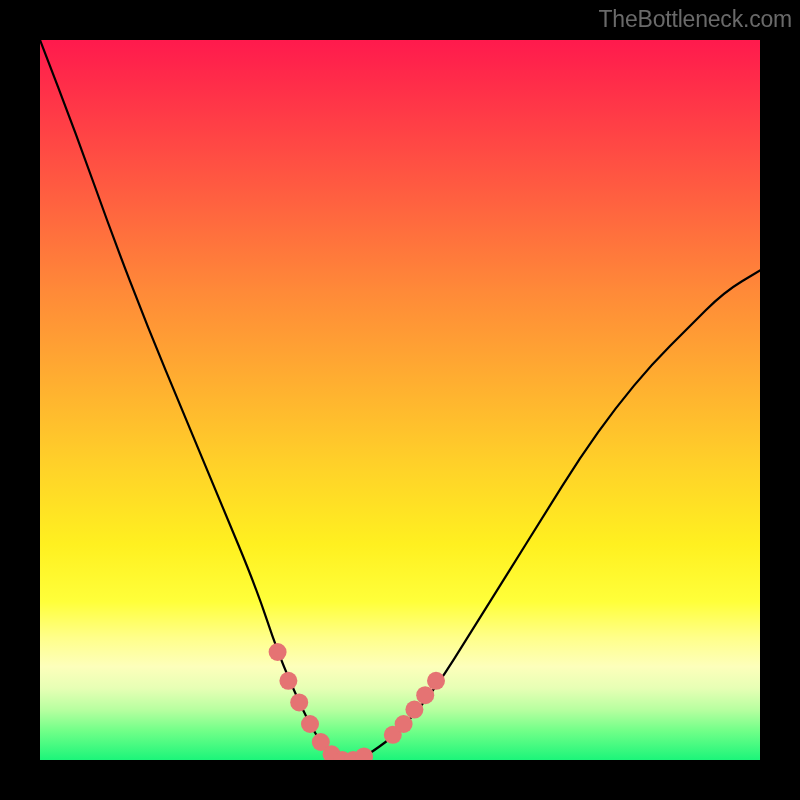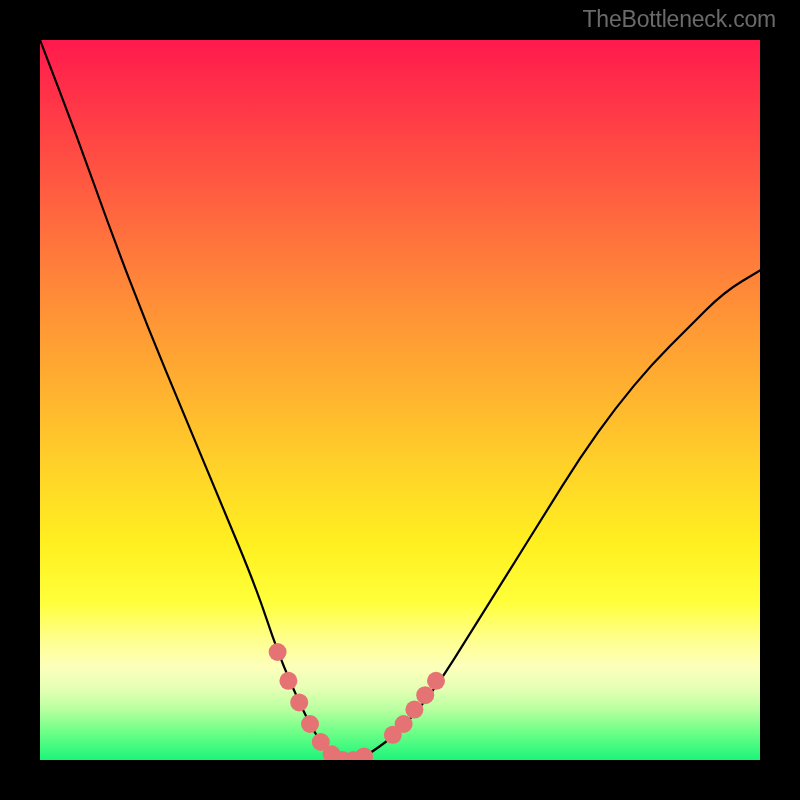--- a/index.html
+++ b/index.html
@@ -47,21 +47,21 @@
       #fdffbb 87%,
       #e7ffb5 90%,
       #b8ffa0 93%,
       #70ff88 96%,
       #1cf57a 100%
     );
   }
   .watermark {
     position: absolute;
     top: 6px;
-    right: 24px;
+    right: 8px;
     color: #6a6a6a;
     font-size: 23px;
     font-weight: 500;
     letter-spacing: -0.2px;
     z-index: 10;
   }
   svg.curve {
     position: absolute;
     left: 0;
     top: 0;

